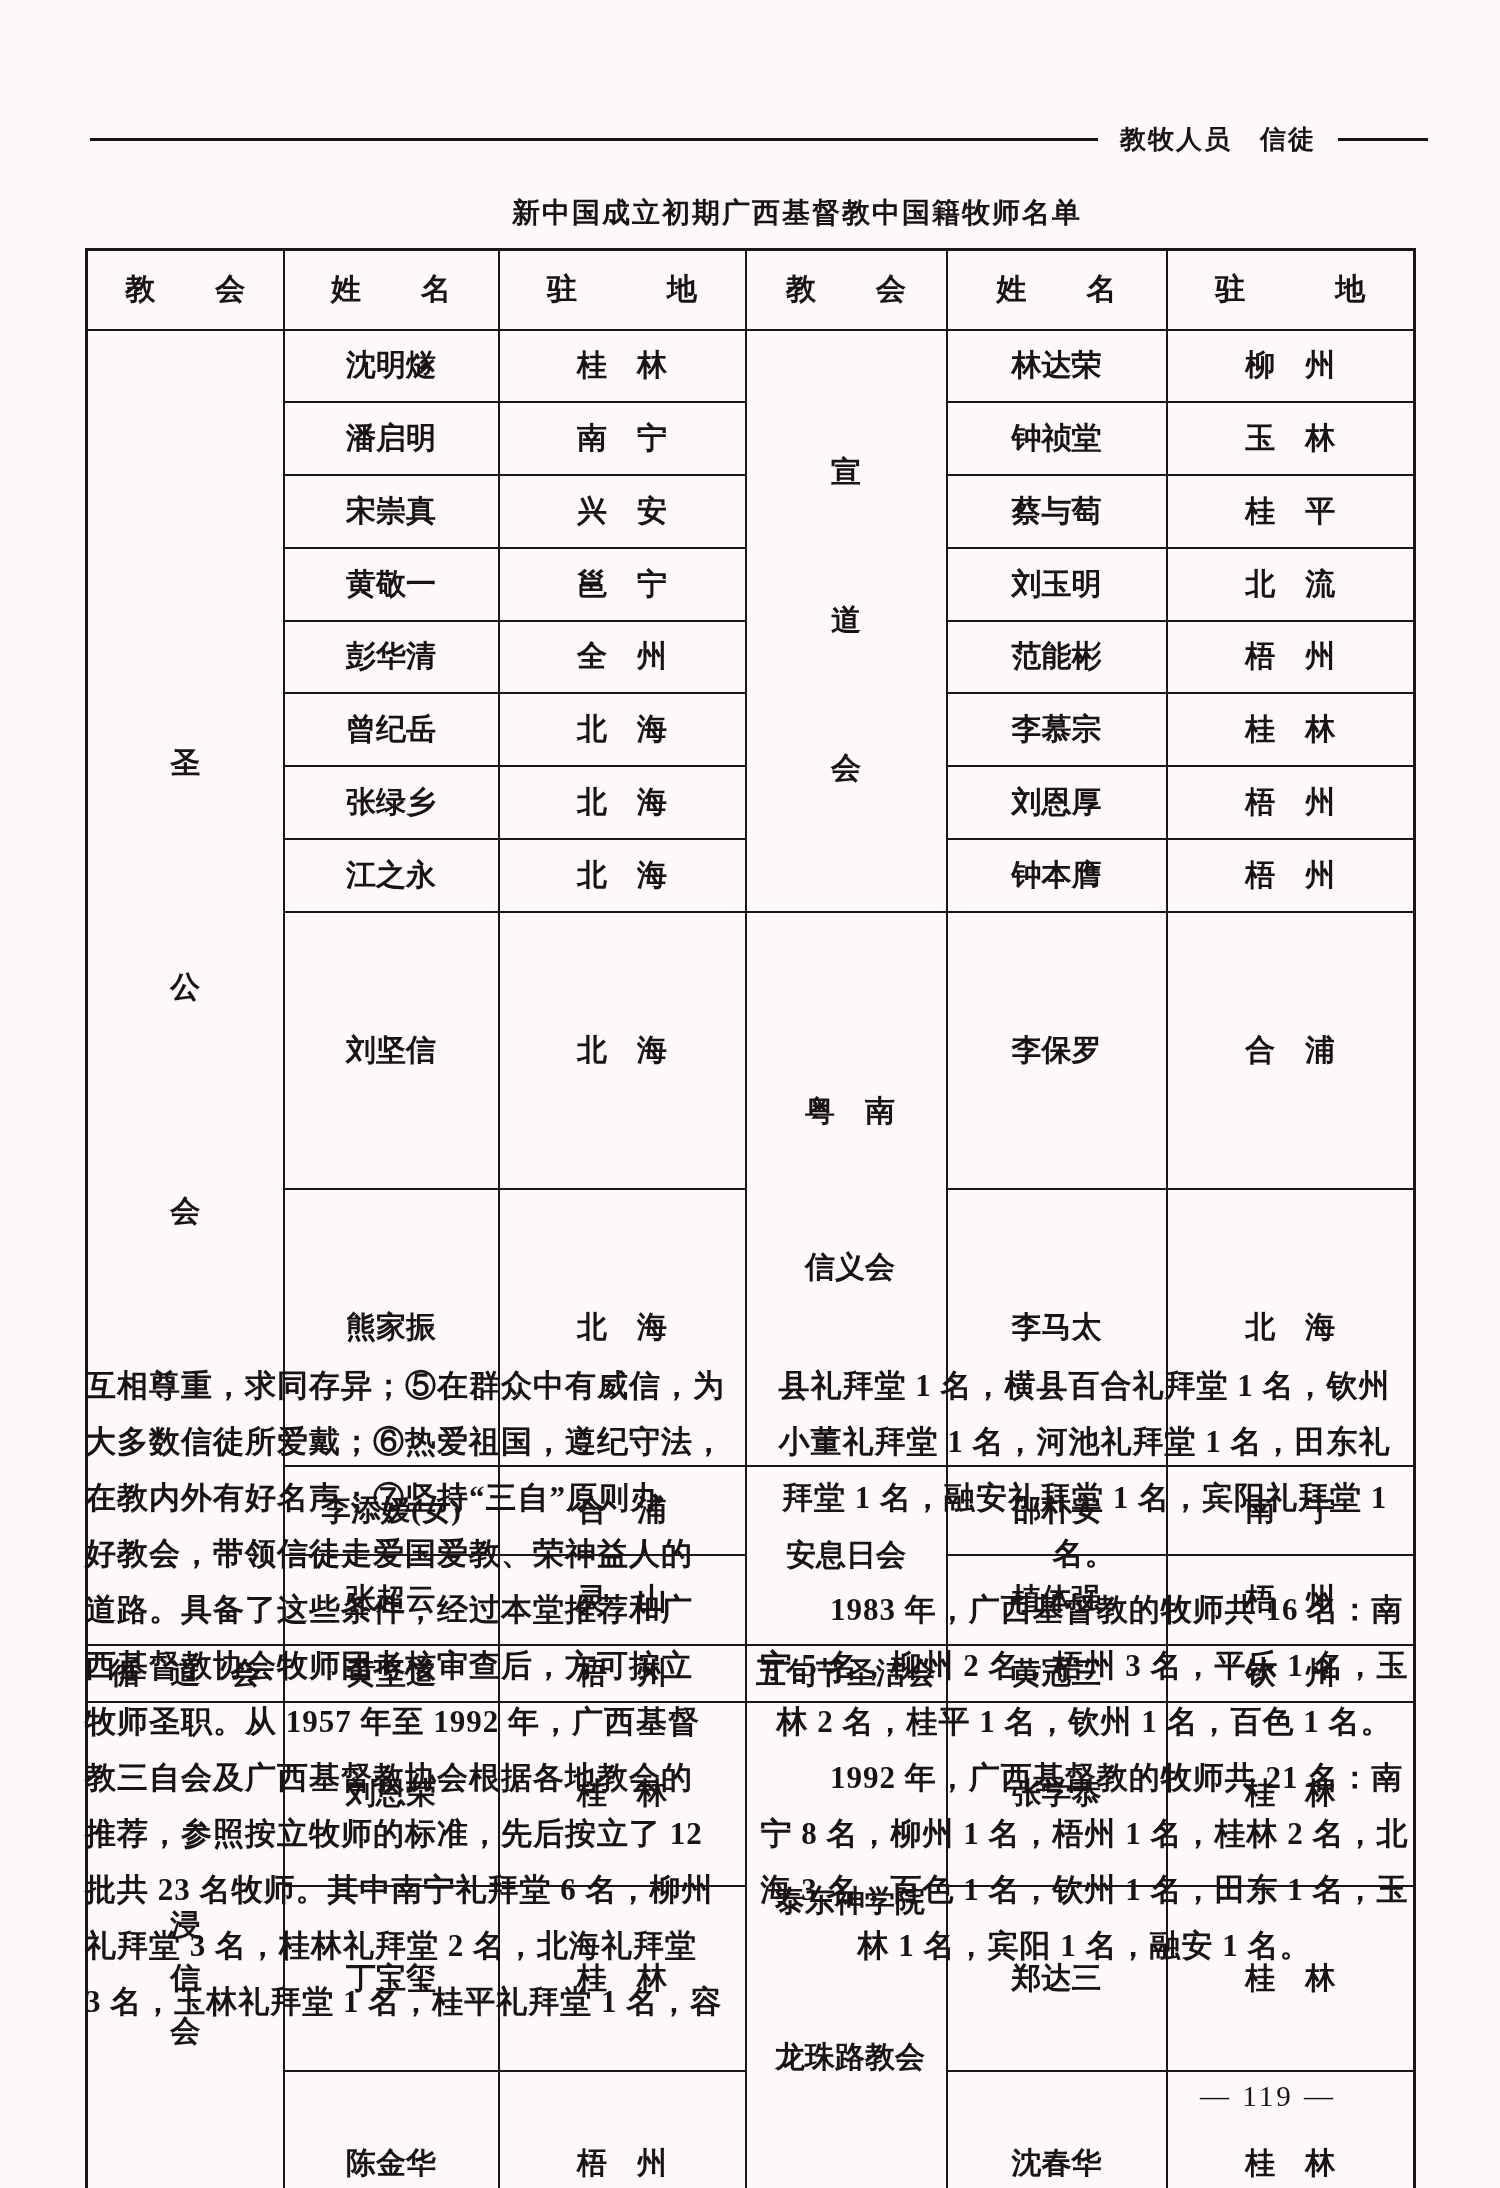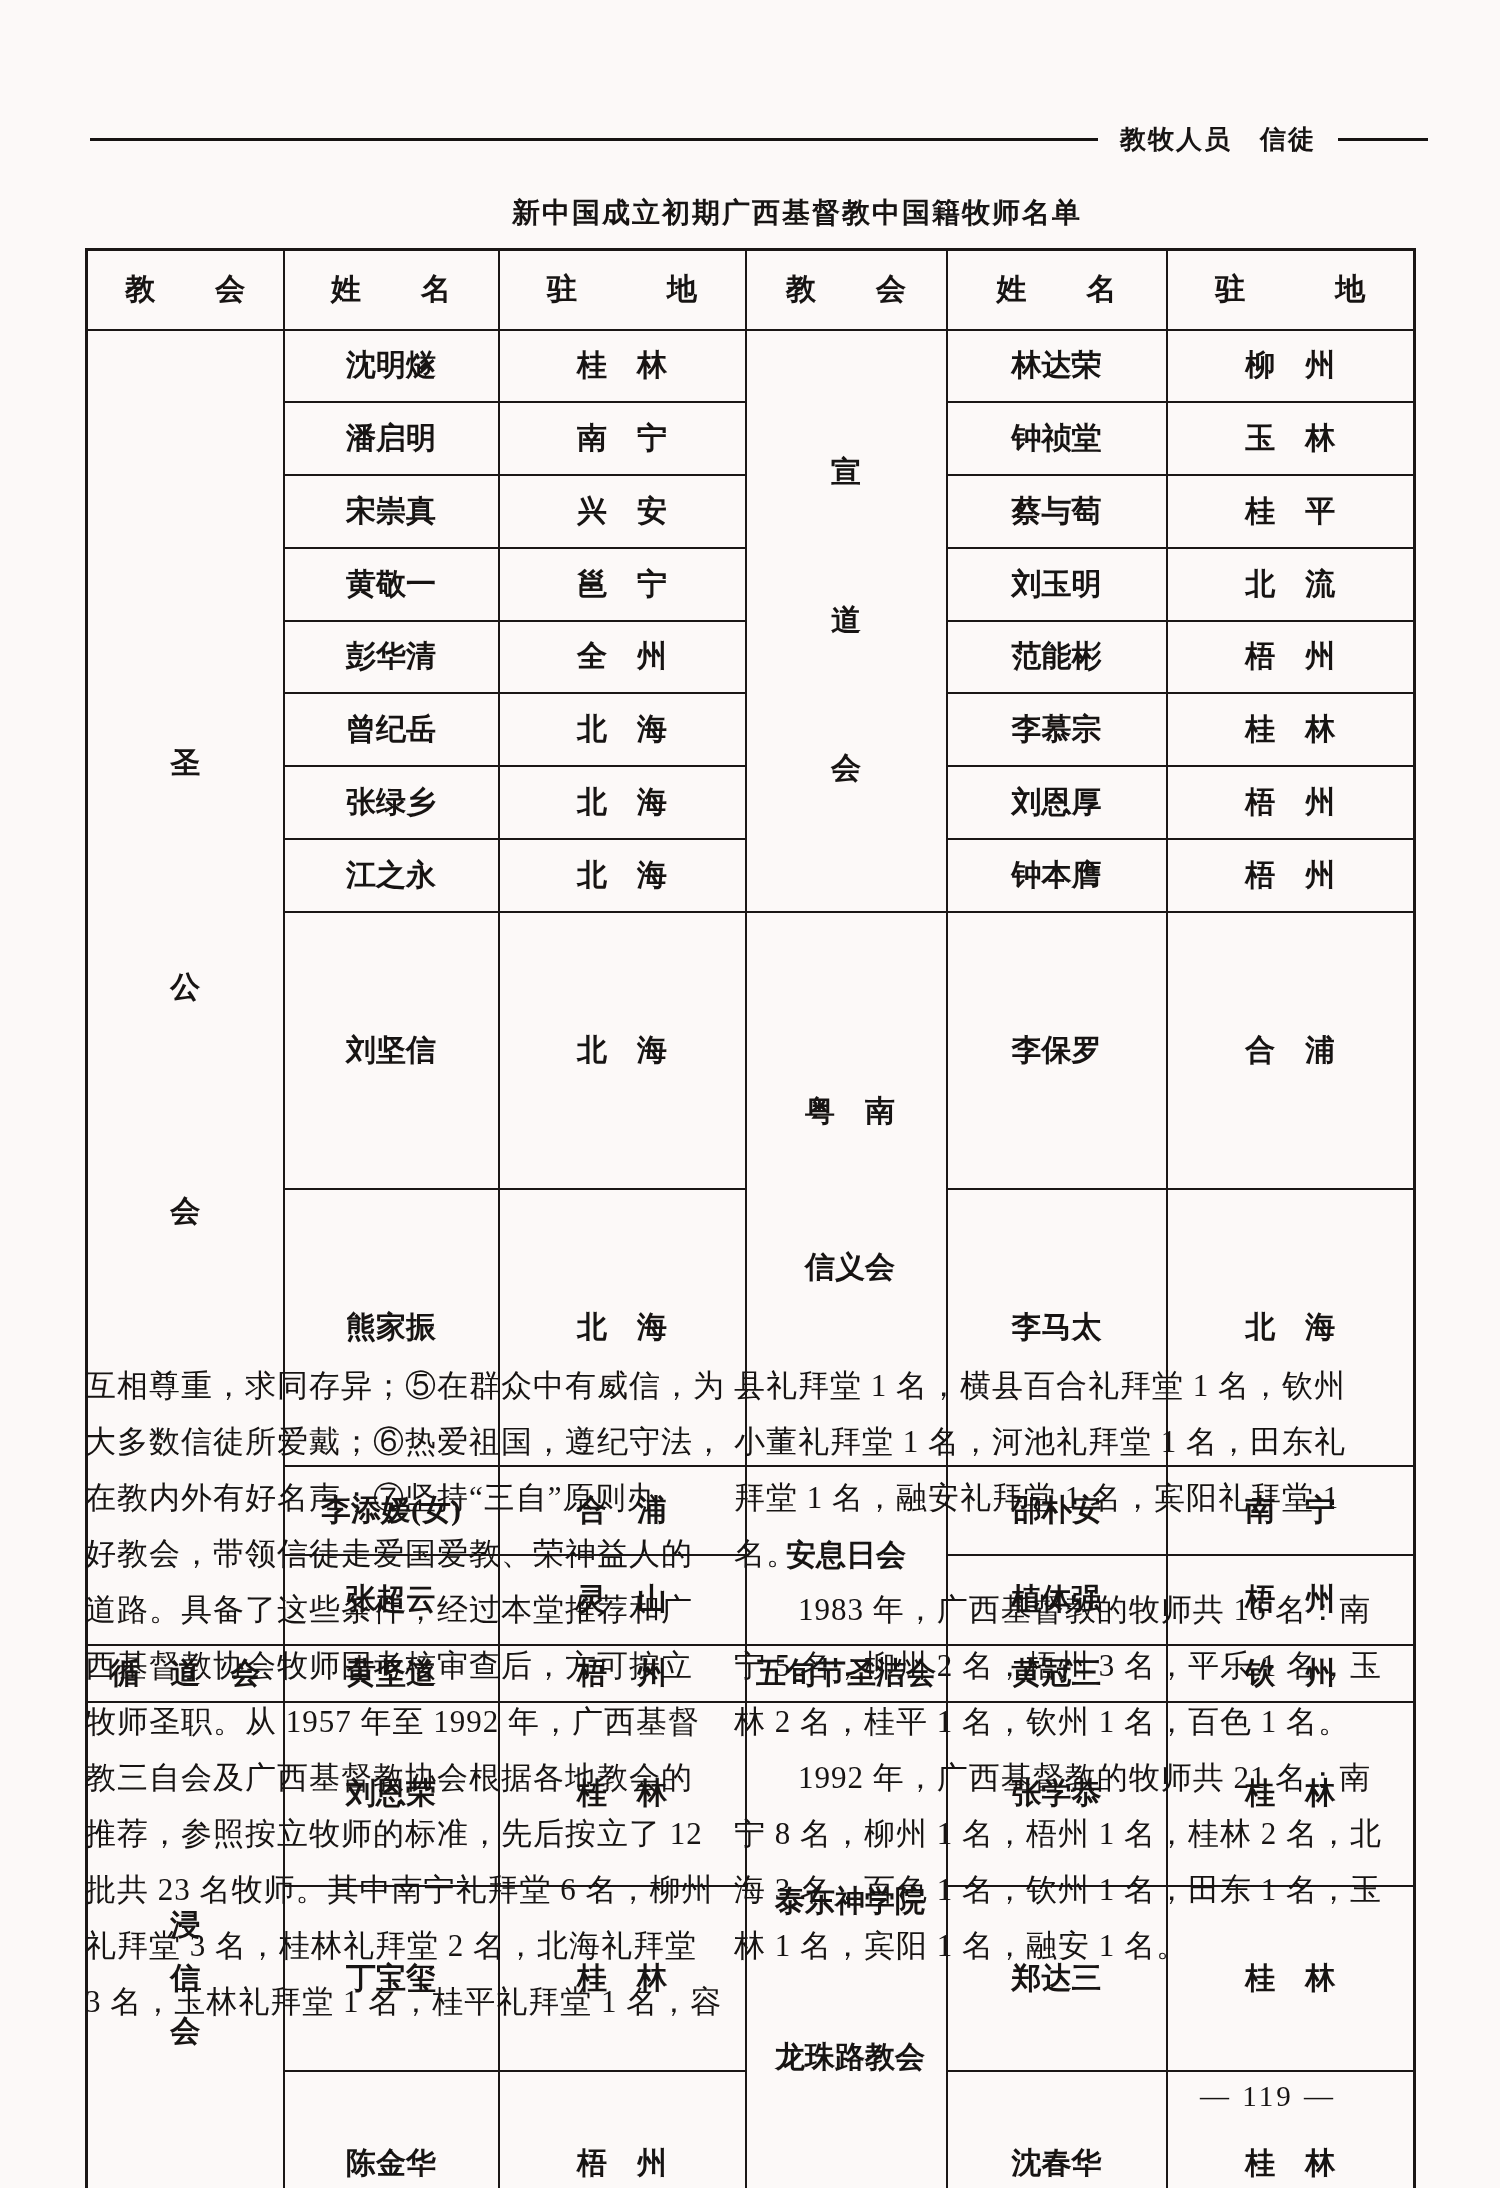--- a/index.html
+++ b/index.html
@@ -55,24 +55,24 @@
     justify-content:space-around; align-items:center;
   }
   .h12 { height:672px; }
   .h8  { height:444px; }
   .h3  { height:160px; }
   .stack { line-height:52px;margin-left:8px; }
   
   .bodycol {
     position:absolute; top:1358px; width:665px;
     font-size:31px; line-height:56px;
-    font-weight:400; letter-spacing:1px;
+    font-weight:700; letter-spacing:1px;
   }
   .col-left  { left:85px; }
-  .col-right { left:734px; }
+  .col-right { left:752px;text-align:center; }
   .bodycol .line { white-space:pre; }
   
   .pageno {
     position:absolute; top:2080px; left:1200px;
     font-size:29px; letter-spacing:3px; white-space:pre;
   }
 </style>
 </head>
 <body>
 

